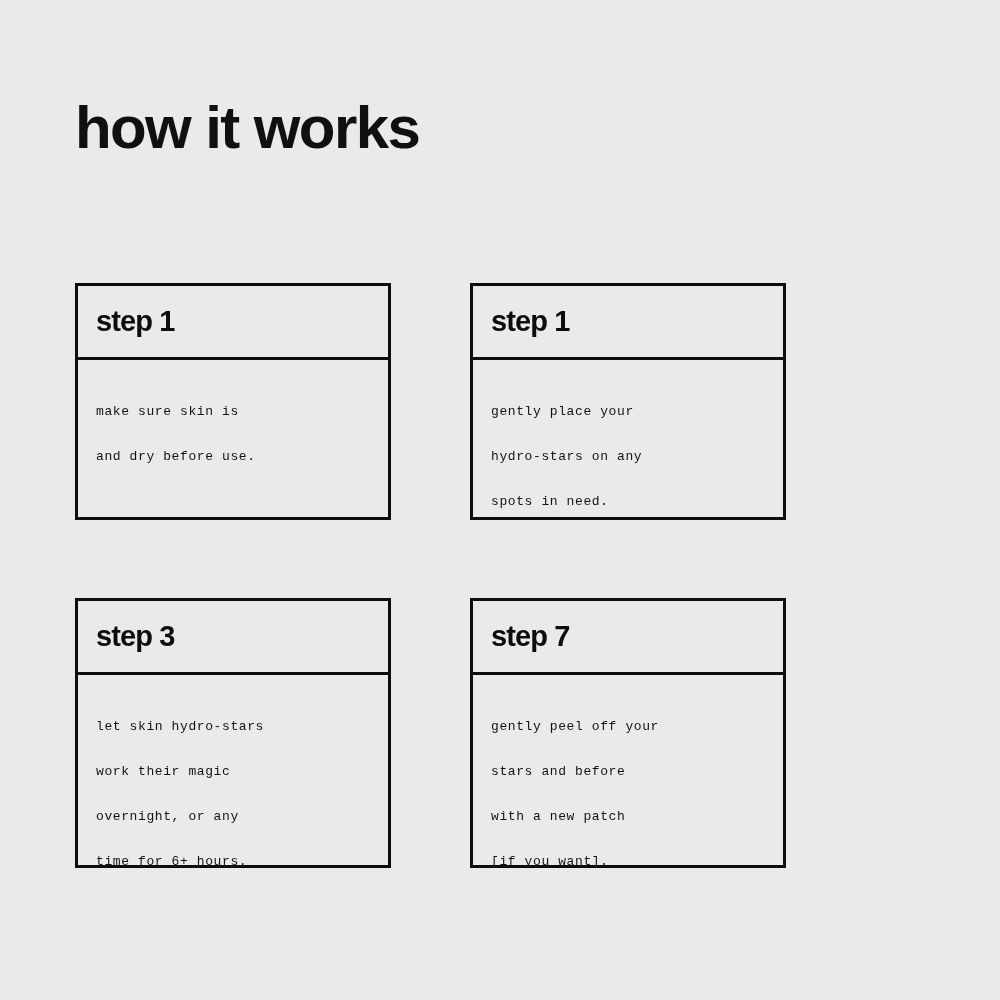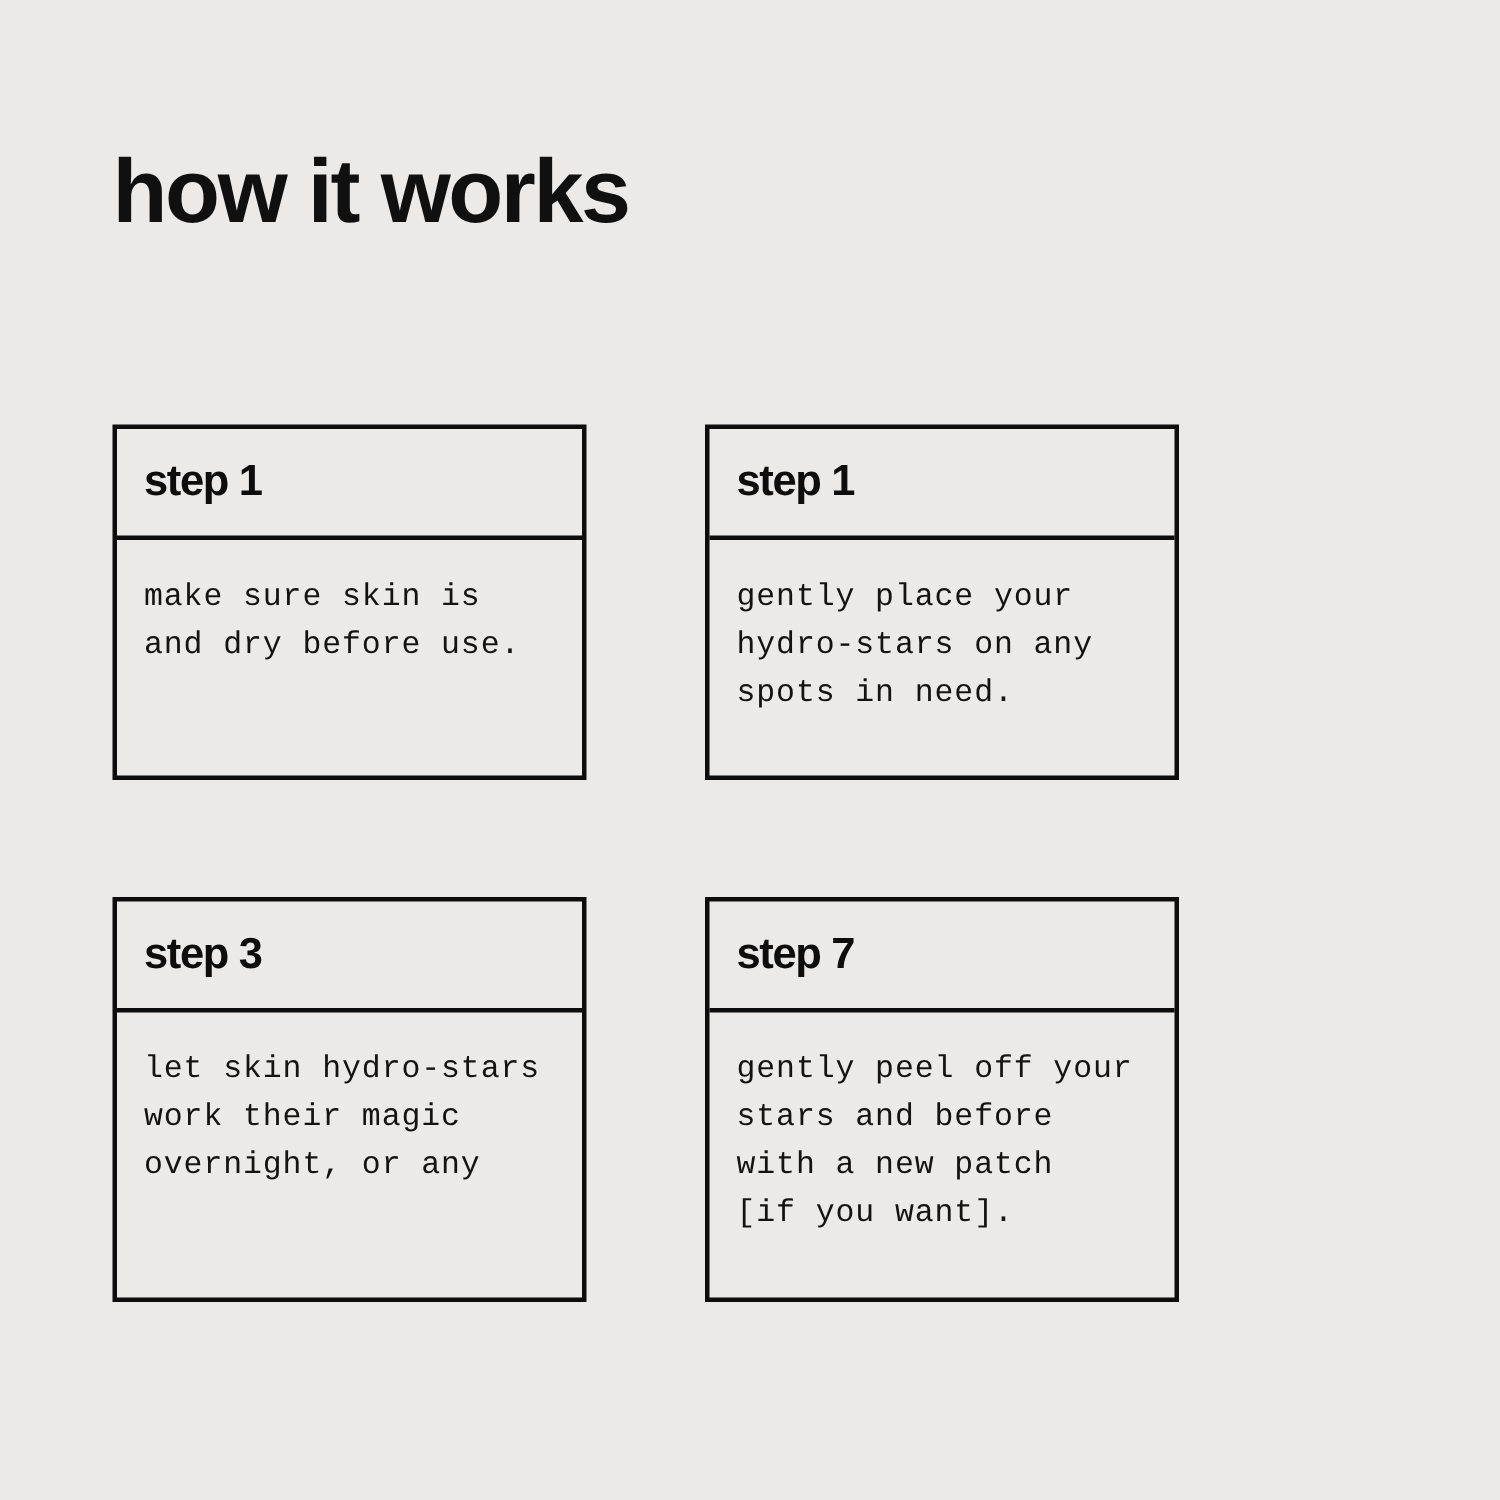--- a/index.html
+++ b/index.html
@@ -64,25 +64,26 @@
     letter-spacing: -0.9px;
     color: #0D0D0D;
     line-height: 1;
     white-space: nowrap;
   }
   .step-body {
     padding: 23px 18px 18px 18px;
   }
   .step-body-line {
     font-family: "Liberation Mono", "DejaVu Sans Mono", monospace;
-    font-size: 21px;
+    font-size: 13px;
     line-height: 32px;
     letter-spacing: 0.6px;
     color: #131313;
     white-space: pre;
+    margin-top: 13px;
   }
 </style>
 </head>
 <body>
 
 <div class="page">
 
   <div class="page-title">how it works</div>
 
   <div class="steps-grid">
@@ -109,20 +110,21 @@
     </div>
 
     <div class="step-card col-1 row-2">
       <div class="step-header">
         <span class="step-header-label">step 3</span>
       </div>
       <div class="step-body">
         <div class="step-body-line">let skin hydro-stars</div>
         <div class="step-body-line">work their magic</div>
         <div class="step-body-line">overnight, or any</div>
+        <div class="step-body-line">time for 6+ hours.</div>
       </div>
     </div>
 
     <div class="step-card col-2 row-2">
       <div class="step-header">
         <span class="step-header-label">step 7</span>
       </div>
       <div class="step-body">
         <div class="step-body-line">gently peel off your</div>
         <div class="step-body-line">stars and before</div>

